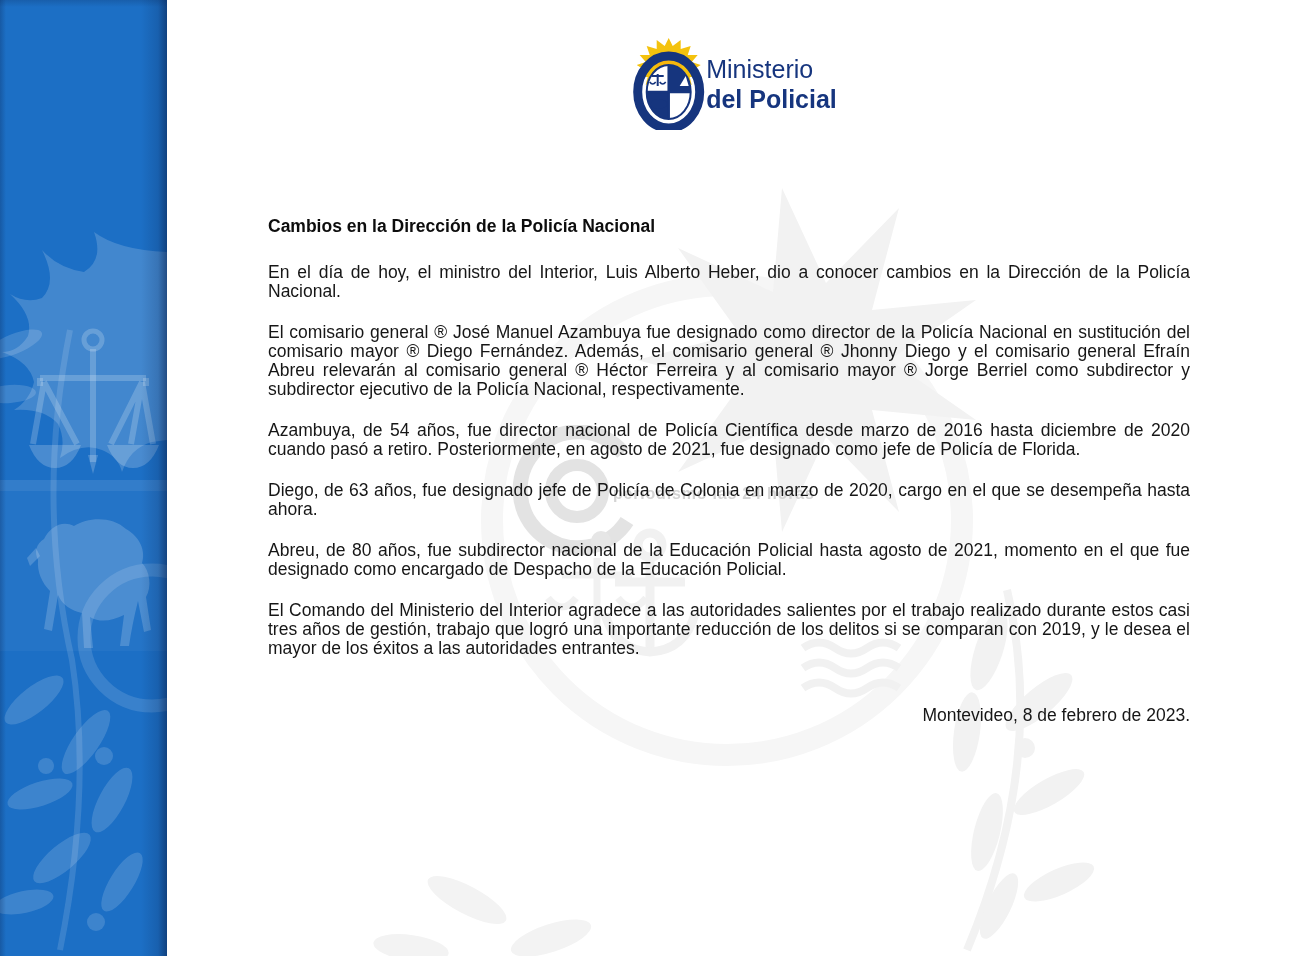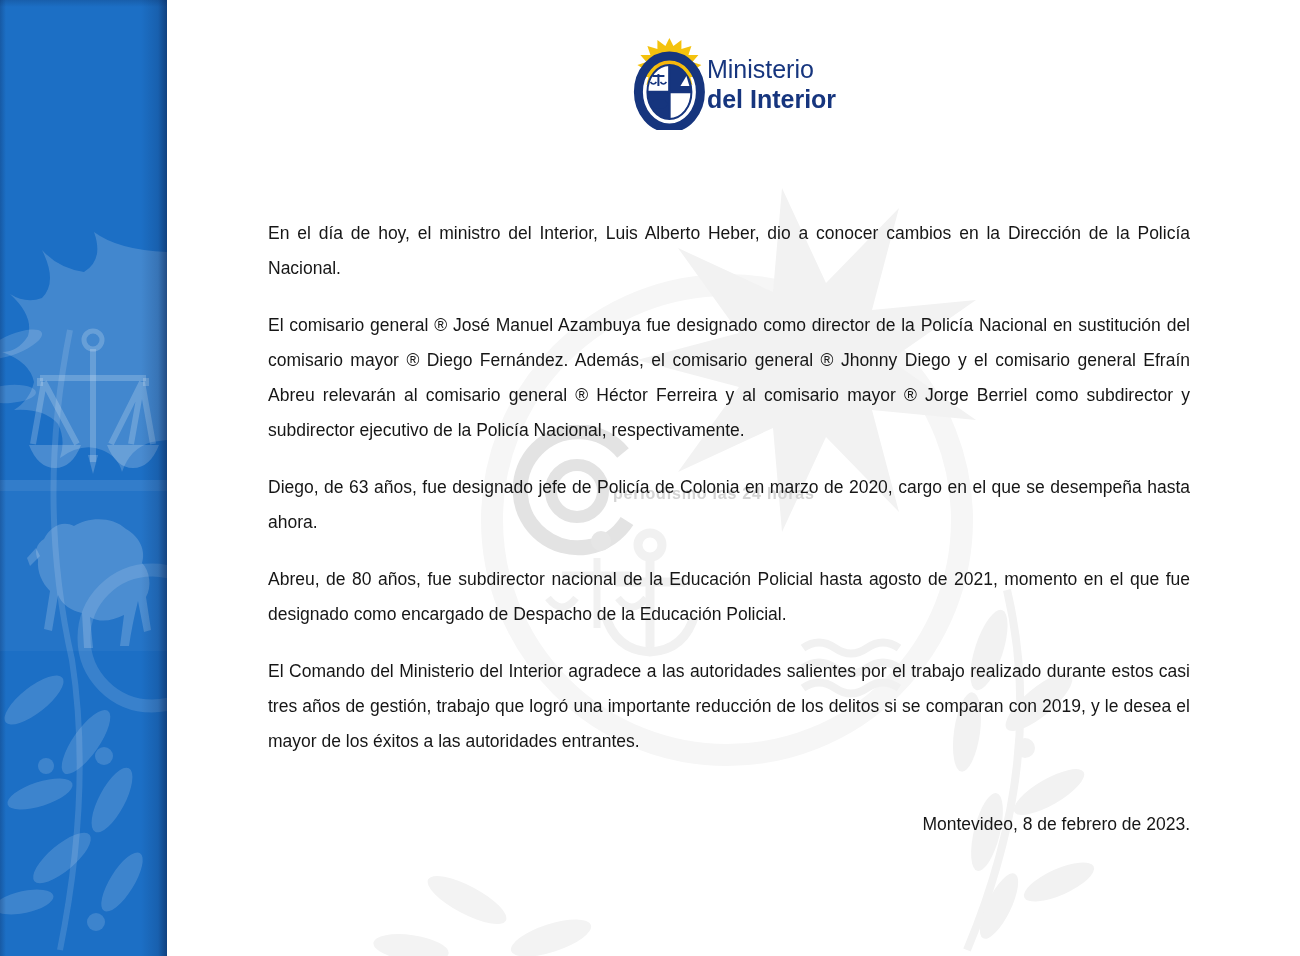--- a/index.html
+++ b/index.html
@@ -28,21 +28,21 @@
   
   .logo{position:absolute;top:38px;left:50%;transform:translateX(-50%);
         display:flex;align-items:center;}
   .logo-text{display:flex;flex-direction:column;color:#16357e;font-size:25px;line-height:30px;}
   .logo-text .l1{font-weight:normal;}
   .logo-text .l2{font-weight:bold;}
 
   
   .doc{position:absolute;left:101px;top:216px;width:922px;color:#161616;}
   .doc h1{font-size:17.5px;font-weight:bold;margin:0 0 26px 0;color:#0d0d0d;}
-  .doc p{font-size:17.5px;line-height:35px;margin:0 0 22px 0;text-align:justify;}
+  .doc p{font-size:17.5px;line-height:19px;margin:0 0 22px 0;text-align:justify;}
   .doc p.dateline{text-align:right;font-weight:normal;margin:48px 0 0 0;}
 </style>
 </head>
 <body>
 
 <div class="canvas">
 
   <aside class="sidebar">
     <svg width="167" height="956" viewBox="0 0 167 956">
 
@@ -178,27 +178,29 @@
           <line x1="27" y1="36" x2="27" y2="48" stroke="#16357e" stroke-width="2"></line>
           <line x1="21" y1="38" x2="33" y2="38" stroke="#16357e" stroke-width="2"></line>
           <path d="M19,44 q3,4 6,0 M29,44 q3,4 6,0" stroke="#16357e" stroke-width="1.6" fill="none"></path>
           <ellipse cx="28" cy="66" rx="8" ry="5" fill="#16357e"></ellipse>
           <ellipse cx="48" cy="66" rx="8" ry="5" fill="#ffffff"></ellipse>
         </g>
         <path d="M24,88 q14,6 28,0" stroke="#16357e" stroke-width="5" fill="none"></path>
       </svg>
       <div class="logo-text">
         <span class="l1">Ministerio</span>
-        <span class="l2">del Interior</span>
+        <span class="l2">del Policial</span>
       </div>
     </header>
 
     <article class="doc">
+      <h1>Cambios en la Dirección de la Policía Nacional</h1>
       <p>En el día de hoy, el ministro del Interior, Luis Alberto Heber, dio a conocer cambios en la Dirección de la Policía Nacional.</p>
       <p>El comisario general ® José Manuel Azambuya fue designado como director de la Policía Nacional en sustitución del comisario mayor ® Diego Fernández. Además, el comisario general ® Jhonny Diego y el comisario general Efraín Abreu relevarán al comisario general ® Héctor Ferreira y al comisario mayor ® Jorge Berriel como subdirector y subdirector ejecutivo de la Policía Nacional, respectivamente.</p>
+      <p>Azambuya, de 54 años, fue director nacional de Policía Científica desde marzo de 2016 hasta diciembre de 2020 cuando pasó a retiro. Posteriormente, en agosto de 2021, fue designado como jefe de Policía de Florida.</p>
       <p>Diego, de 63 años, fue designado jefe de Policía de Colonia en marzo de 2020, cargo en el que se desempeña hasta ahora.</p>
       <p>Abreu, de 80 años, fue subdirector nacional de la Educación Policial hasta agosto de 2021, momento en el que fue designado como encargado de Despacho de la Educación Policial.</p>
       <p>El Comando del Ministerio del Interior agradece a las autoridades salientes por el trabajo realizado durante estos casi tres años de gestión, trabajo que logró una importante reducción de los delitos si se comparan con 2019, y le desea el mayor de los éxitos a las autoridades entrantes.</p>
       <p class="dateline">Montevideo, 8 de febrero de 2023.</p>
     </article>
 
   </main>
 </div>
 
 </body></html>

